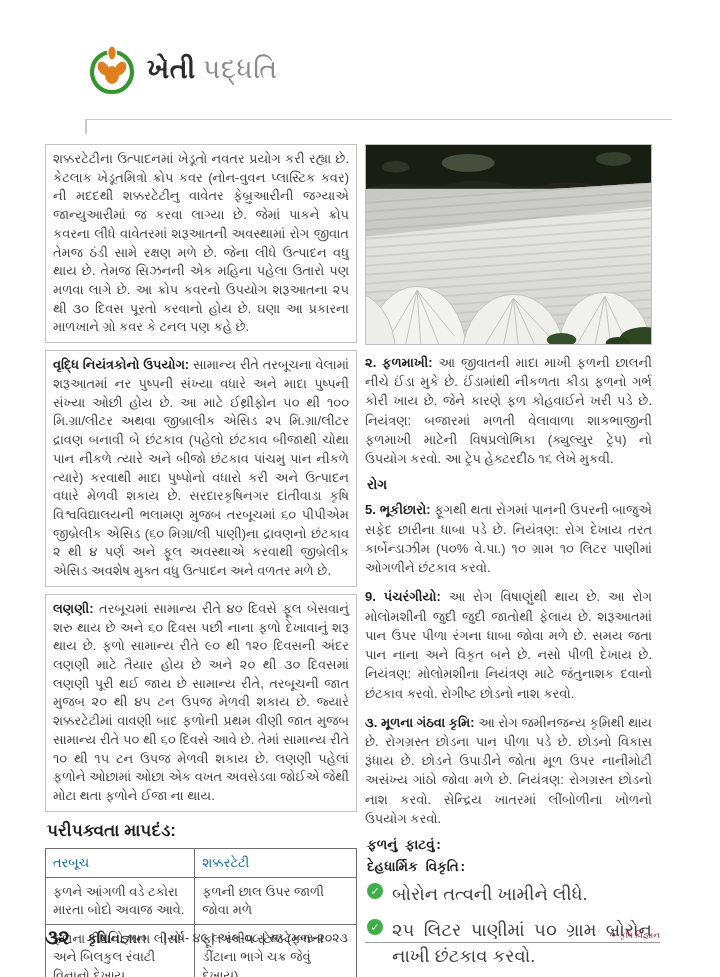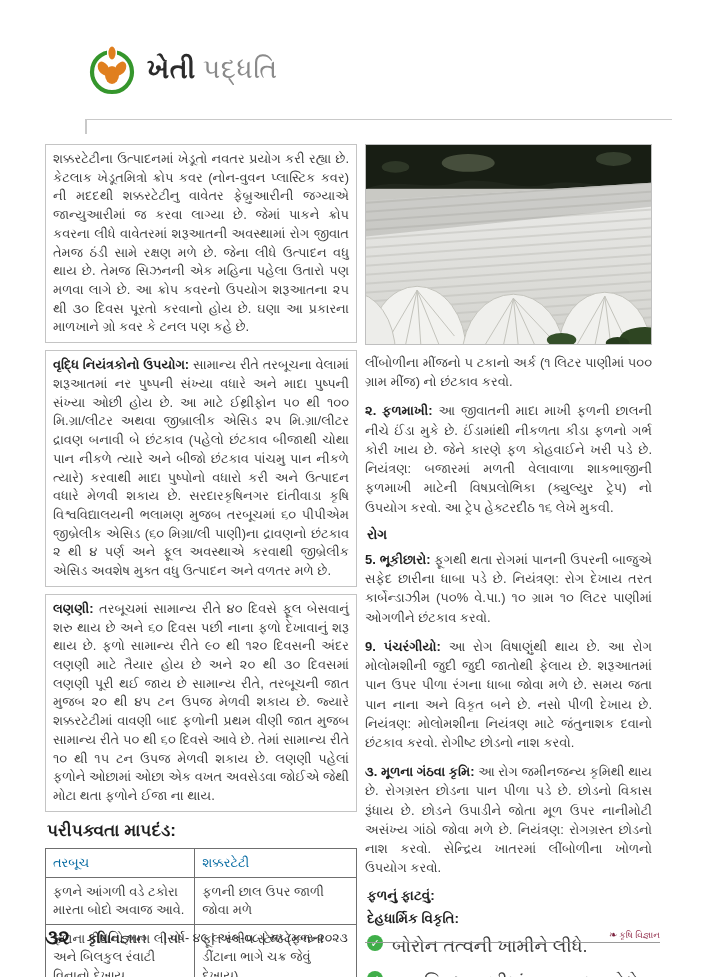--- a/index.html
+++ b/index.html
@@ -19,21 +19,21 @@
   .header-rule{position:absolute;left:0;right:-20px;bottom:0;border-top:1.5px solid #c9c9c9;}
   .header-rule::before{content:"";position:absolute;left:0;top:0;width:1.5px;height:14px;background:#c9c9c9;}
   
   .columns{display:flex;gap:8px;margin-top:24px;}
   .col-left{width:312px;flex:0 0 auto;}
   .col-right{width:287px;flex:0 0 auto;}
   .box{border:1px solid #c4c4c4;padding:5px 7px;margin-bottom:7px;}
   p.body, div.body{font-size:13px;line-height:1.44;text-align:justify;margin:0;}
   .lead{font-weight:bold;color:#1f1f1f;}
   .h-bold{font-size:17px;font-weight:bold;color:#1f1f1f;margin:9px 0 7px 2px;}
-  .h-plain{font-size:13.5px;font-weight:bold;color:#1f1f1f;margin:4px 0 7px 2px;}
+  .h-plain{font-size:13.5px;font-weight:bold;color:#1f1f1f;margin:4px 0 7px 2px;font-family:Liberation Mono, monospace;}
   
   table.mat{border-collapse:collapse;width:100%;margin:2px 0 10px 0;}
   table.mat th,table.mat td{
     border:1px solid #6f6f6f;padding:5px 7px;font-size:13px;line-height:1.4;
     text-align:left;vertical-align:top;font-weight:normal;
   }
   table.mat th{font-weight:normal;color:#0369a1;}
   table.mat col.c1{width:48%;}
   
   .photo-frame{border:1px solid #bfbfbf;margin-bottom:8px;line-height:0;}
@@ -168,21 +168,20 @@
             <ellipse cx="243" cy="206" rx="47" ry="58" fill="#f1f1ee"></ellipse>
             <path d="M243,152 L214,202 M243,152 L232,206 M243,152 L250,208 M243,152 L266,200" fill="none"></path>
             <ellipse cx="-14" cy="210" rx="44" ry="62" fill="#ededea"></ellipse>
           </g>
           <ellipse cx="284" cy="195" rx="26" ry="12" fill="#2e4522"></ellipse>
           <ellipse cx="199" cy="196" rx="15" ry="7" fill="#35502a"></ellipse>
           <ellipse cx="256" cy="199" rx="12" ry="6" fill="#273c1e"></ellipse>
         </svg>
       </div>
 
-      <p class="rp">લીંબોળીના મીંજનો ૫ ટકાનો અર્ક (૧ લિટર પાણીમાં ૫૦૦ ગ્રામ મીંજ) નો છંટકાવ કરવો.</p>
 
       <div class="rp">
         <span class="lead">૨. ફળમાખી:</span>
         <span>આ જીવાતની માદા માખી ફળની છાલની નીચે ઈંડા મુકે છે. ઈંડામાંથી નીકળતા કીડા ફળનો ગર્ભ કોરી ખાય છે. જેને કારણે ફળ કોહવાઈને ખરી પડે છે. નિયંત્રણ: બજારમાં મળતી વેલાવાળા શાકભાજીની ફળમાખી માટેની વિષપ્રલોભિકા (ક્યુલ્યુર ટ્રેપ) નો ઉપયોગ કરવો. આ ટ્રેપ હેક્ટરદીઠ ૧૬ લેખે મુકવી.</span>
       </div>
 
       <div class="h-plain">રોગ</div>
 
       <div class="rp">
         <span class="lead">5. ભૂકીછારો:</span>

